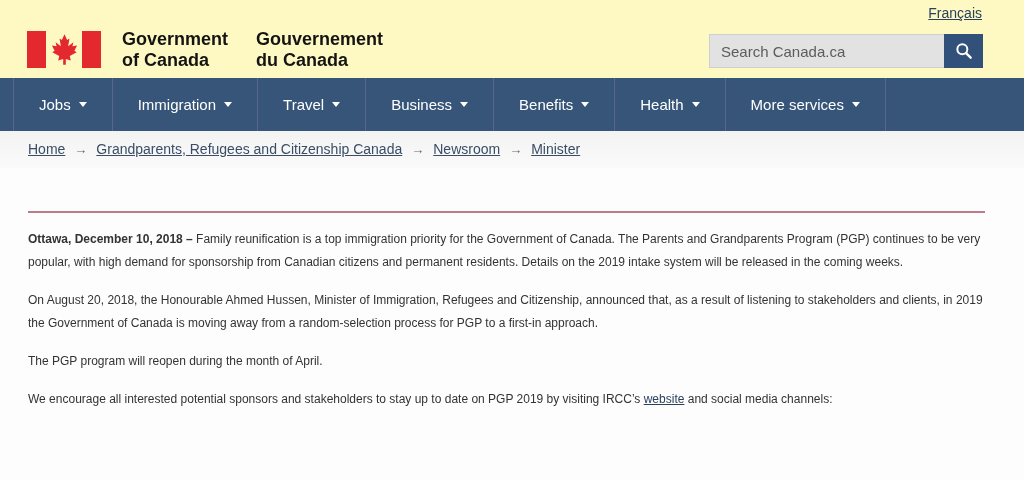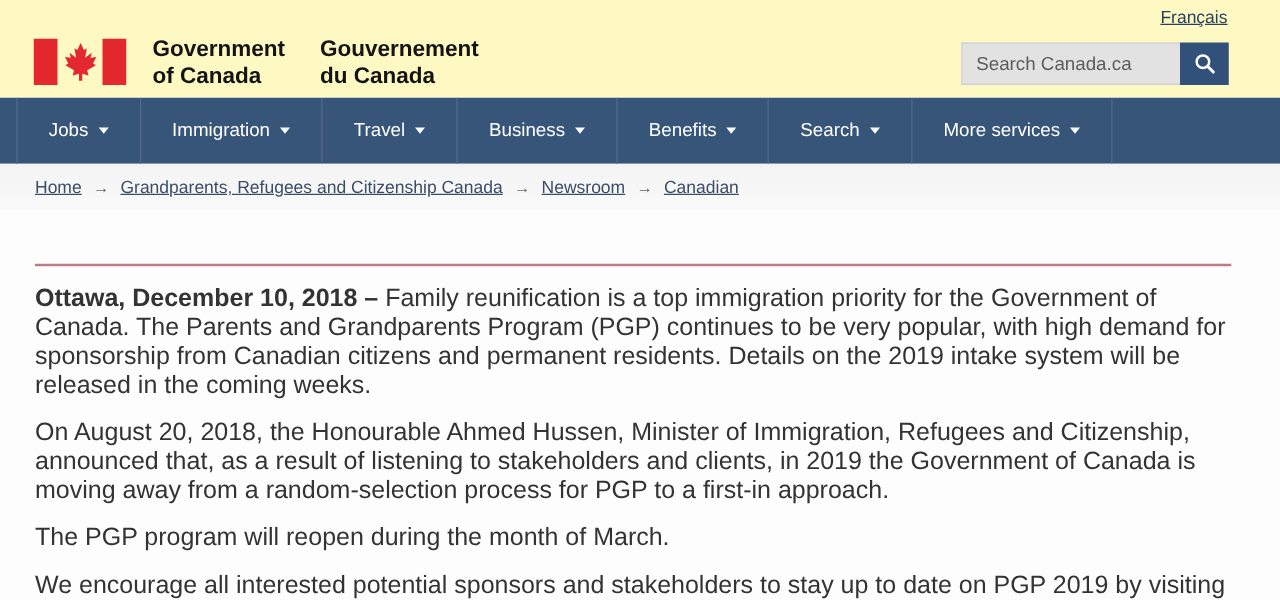--- a/index.html
+++ b/index.html
@@ -19,21 +19,21 @@
   .flag .center{flex:1;display:flex;align-items:center;justify-content:center;}
   .flag svg{display:block;}
   .wordmark{display:flex;margin-left:21px;}
   .wm{
     font-weight:bold;font-size:18px;line-height:21px;color:#141414;
     white-space:pre-line;letter-spacing:0;
   }
   .wm.fr{margin-left:28px;}
   .search{position:absolute;top:34px;right:41px;display:flex;}
   .search input{
-    width:175px;height:34px;box-sizing:border-box;
+    width:235px;height:34px;box-sizing:border-box;
     background:#e2e2e2;border:1px solid #cfcfcf;border-right:0;
     padding:0 11px;font-size:15px;color:#333;
     font-family:"Liberation Sans", sans-serif;outline:none;
   }
   .search input::placeholder{color:#5c5c5c;opacity:1;}
   .search button{
     width:39px;height:34px;background:#31517a;border:0;cursor:pointer;
     display:flex;align-items:center;justify-content:center;padding:0;
   }
   nav.menu{display:flex;height:53px;background:#365579;padding-left:13px;}
@@ -53,21 +53,21 @@
     padding:10px 0 11px 28px;font-size:14px;
   }
   .bc-link{color:#3a4d66;text-decoration:underline;cursor:pointer;}
   .bc-sep{color:#666;margin:0 9px;font-size:13px;}
   main{padding:36px 39px 0 28px;}
   h1{
     margin:0;font-size:29px;line-height:1.1;font-weight:bold;color:#333;
     letter-spacing:-0.2px;
   }
   hr.title-rule{border:0;border-top:2px solid #bc7b8a;margin:7px 0 15px;}
-  p.body-p{margin:0 0 15px;font-size:20px;line-height:23px;color:#333;}
+  p.body-p{margin:0 0 15px;font-size:12px;line-height:23px;color:#333;}
   p.body-p strong{font-weight:bold;}
   a.inline-link{color:#29415e;text-decoration:underline;cursor:pointer;}
 </style>
 </head>
 <body>
 
 <div>
 
   <div class="top">
     <a class="lang-link">Français</a>
@@ -116,35 +116,35 @@
       </a>
       <a class="nav-item" href="#">
         <span class="nav-label">Business</span>
         <span class="chev"></span>
       </a>
       <a class="nav-item" href="#">
         <span class="nav-label">Benefits</span>
         <span class="chev"></span>
       </a>
       <a class="nav-item" href="#">
-        <span class="nav-label">Search</span>
+        <span class="nav-label">Health</span>
         <span class="chev"></span>
       </a>
       <a class="nav-item" href="#">
         <span class="nav-label">More services</span>
         <span class="chev"></span>
       </a>
     </nav>
 
-  <div class="breadcrumb" id="breadcrumb-list"><a class="bc-link" href="#">Home</a><span class="bc-sep">→</span><a class="bc-link" href="#">Grandparents, Refugees and Citizenship Canada</a><span class="bc-sep">→</span><a class="bc-link" href="#">Newsroom</a><span class="bc-sep">→</span><a class="bc-link" href="#">Canadian</a></div>
+  <div class="breadcrumb" id="breadcrumb-list"><a class="bc-link" href="#">Home</a><span class="bc-sep">→</span><a class="bc-link" href="#">Grandparents, Refugees and Citizenship Canada</a><span class="bc-sep">→</span><a class="bc-link" href="#">Newsroom</a><span class="bc-sep">→</span><a class="bc-link" href="#">Minister</a></div>
 
   <main>
     <hr class="title-rule">
     <div id="paragraphs">
         <p class="body-p"><strong>Ottawa, December 10, 2018 – </strong><span>Family reunification is a top immigration priority for the Government of Canada. The Parents and Grandparents Program (PGP) continues to be very popular, with high demand for sponsorship from Canadian citizens and permanent residents. Details on the 2019 intake system will be released in the coming weeks.</span></p>
         <p class="body-p"><span>On August 20, 2018, the Honourable Ahmed Hussen, Minister of Immigration, Refugees and Citizenship, announced that, as a result of listening to stakeholders and clients, in 2019 the Government of Canada is moving away from a random-selection process for PGP to a first-in approach.</span></p>
-        <p class="body-p"><span>The PGP program will reopen during the month of March.</span></p>
+        <p class="body-p"><span>The PGP program will reopen during the month of April.</span></p>
         <p class="body-p"><span>We encourage all interested potential sponsors and stakeholders to stay up to date on PGP 2019 by visiting IRCC’s </span><a class="inline-link" href="#">website</a><span> and social media channels:</span></p>
       </div>
 
   </main>
 
 </div>
 
 </body></html>

